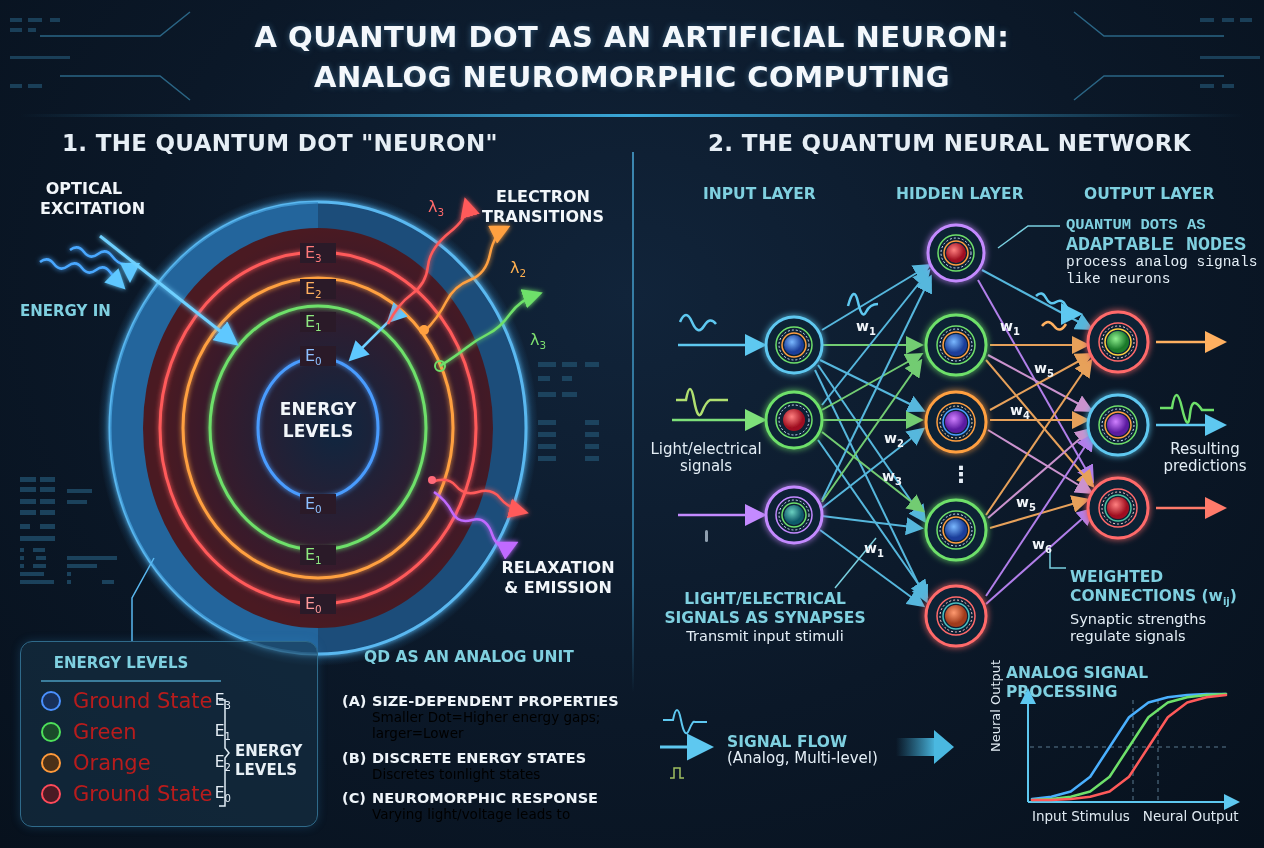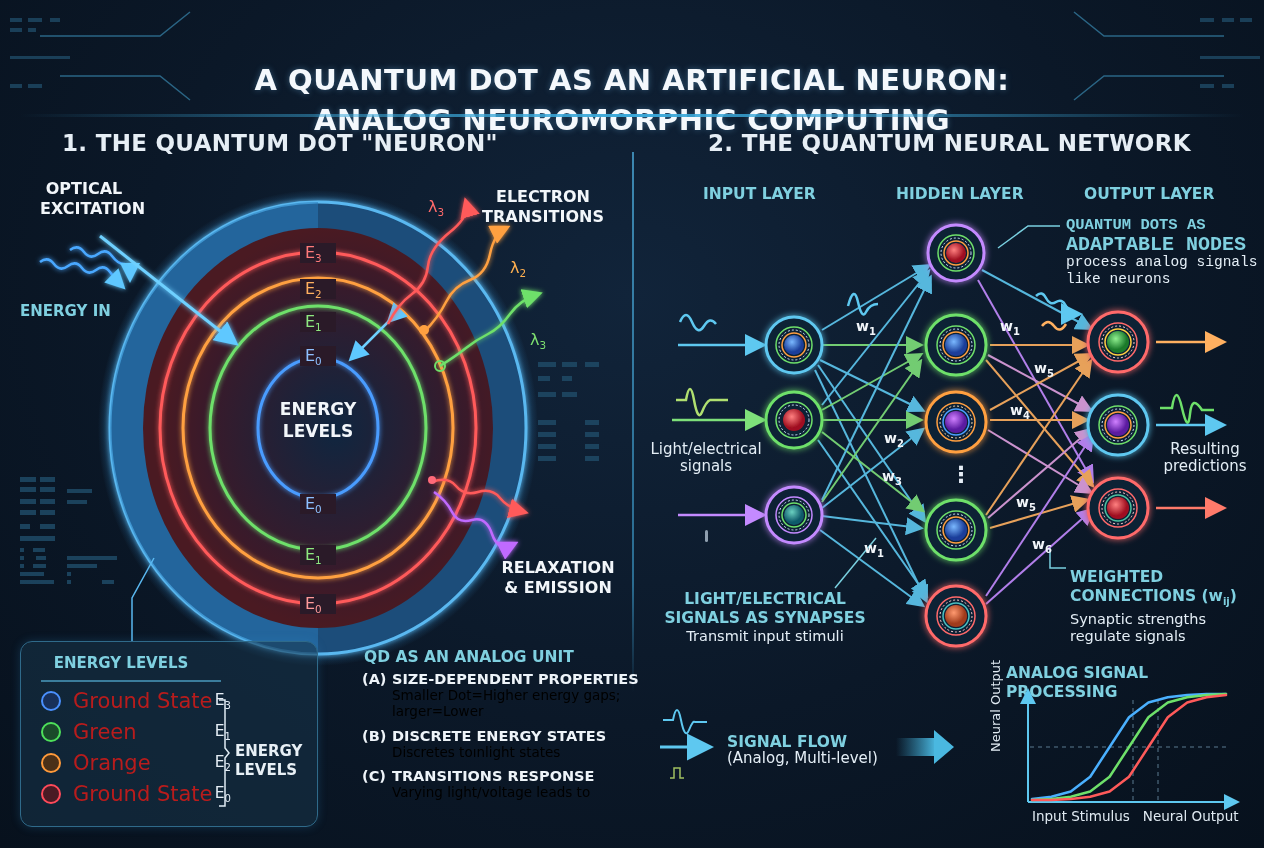--- a/index.html
+++ b/index.html
@@ -5,21 +5,21 @@
   html, body { margin:0; padding:0; }
   body {
     width:1264px; height:848px; overflow:hidden; position:relative;
     background: radial-gradient(ellipse at 50% 35%, #11243a 0%, #0b1828 55%, #07111d 100%);
     font-family: "DejaVu Sans", sans-serif; color:#e8f2fa;
   }
   .abs { position:absolute; }
   .title-line {
     position:absolute; left:0; width:1264px; text-align:center;
     font-family:"DejaVu Sans", sans-serif; font-weight:bold; font-size:29px;
-    letter-spacing:0.5px; color:#f4f8fc; text-shadow:0 0 6px rgba(120,200,255,0.35);margin-top:43px;
+    letter-spacing:0.5px; color:#f4f8fc; text-shadow:0 0 6px rgba(120,200,255,0.35);
   }
   .hrule { position:absolute; left:20px; width:1224px; top:114px; height:3px;
     background:linear-gradient(90deg, rgba(60,150,200,0), #3aa7d8 50%, rgba(60,150,200,0)); }
   .section-h {
     position:absolute; font-weight:bold; font-size:23px; color:#e6eef5; letter-spacing:0.3px;
   }
   .vdivider { position:absolute; left:632px; top:152px; width:2px; height:540px;
     background:linear-gradient(180deg, #3c87b0, #2a6b90 80%, rgba(40,100,140,0)); }
   .lbl-white { font-weight:bold; color:#f2f6fa; font-size:16px; line-height:20px; text-align:center; }
   .lbl-cyan { font-weight:bold; color:#7fd0e0; font-size:15px; line-height:19px; }
@@ -32,21 +32,21 @@
   .legend-title { position:absolute; left:0; width:200px; top:12px; text-align:center;
     color:#7fd0e0; font-weight:bold; font-size:15px; }
   .legend-sep { position:absolute; left:20px; width:180px; top:38px; height:1.5px; background:#3b7d9c; }
   .legend-row { position:absolute; left:20px; height:24px; display:flex; align-items:center; width:190px; }
   .legend-dot { width:20px; height:20px; border-radius:50%; border:2.5px solid; box-sizing:border-box; margin-right:12px; flex:none; }
   .legend-name { font-size:21px; color:#b91c1c; flex:1; }
   .legend-e { font-size:15.5px; color:#e6eef6; }
   .legend-brace { position:absolute; left:208px; top:78px; width:12px; height:120px; }
   .legend-side { position:absolute; left:218px; top:97px; font-weight:bold; font-size:15px; line-height:19px; color:#e8f0f6; }
   .qd-title { position:absolute; left:364px; top:648px; font-weight:bold; font-size:15.5px; color:#7fd0e0; }
-  .qd-item { position:absolute; left:362px; width:280px; }
+  .qd-item { position:absolute; left:342px; width:280px;margin-top:22px; }
   .qd-item .h { font-weight:bold; font-size:14.5px; color:#eef4f9; }
   .qd-item .h .k { display:inline-block; width:30px; }
   .qd-item .d { padding-left:30px; font-size:13.5px; line-height:16px; color:#000000; }
   .layer-h { position:absolute; font-weight:bold; font-size:15.5px; color:#7fd0e0; }
   .weight { position:absolute; font-size:14px; color:#f2f6fa; font-weight:bold; }
   .weight sub { font-size:10px; }
   sub { font-size:0.65em; }
   svg { position:absolute; left:0; top:0; overflow:visible; }
 </style>
 </head>
@@ -273,21 +273,21 @@
 <div class="qd-item" style="top:671px;">
   <div class="h"><span class="k">(A)</span><span>SIZE-DEPENDENT PROPERTIES</span></div>
   <div class="d">Smaller Dot=Higher energy gaps;</div>
   <div class="d">larger=Lower</div>
 </div>
 <div class="qd-item" style="top:728px;">
   <div class="h"><span class="k">(B)</span><span>DISCRETE ENERGY STATES</span></div>
   <div class="d">Discretes toınlight states</div>
 </div>
 <div class="qd-item" style="top:768px;">
-  <div class="h"><span class="k">(C)</span><span>TRANSITIONS RESPONSE</span></div>
+  <div class="h"><span class="k">(C)</span><span>NEUROMORPHIC RESPONSE</span></div>
   <div class="d">Varying light/voltage leads to</div>
 </div>
 
 <div class="layer-h" style="left:703px; top:185px;">INPUT LAYER</div>
 <div class="layer-h" style="left:896px; top:185px;">HIDDEN LAYER</div>
 <div class="layer-h" style="left:1084px; top:185px;">OUTPUT LAYER</div>
 
 <svg width="1264" height="848">
   <defs>
     <marker id="m-c" markerWidth="9" markerHeight="9" refX="7" refY="4.5" orient="auto">

